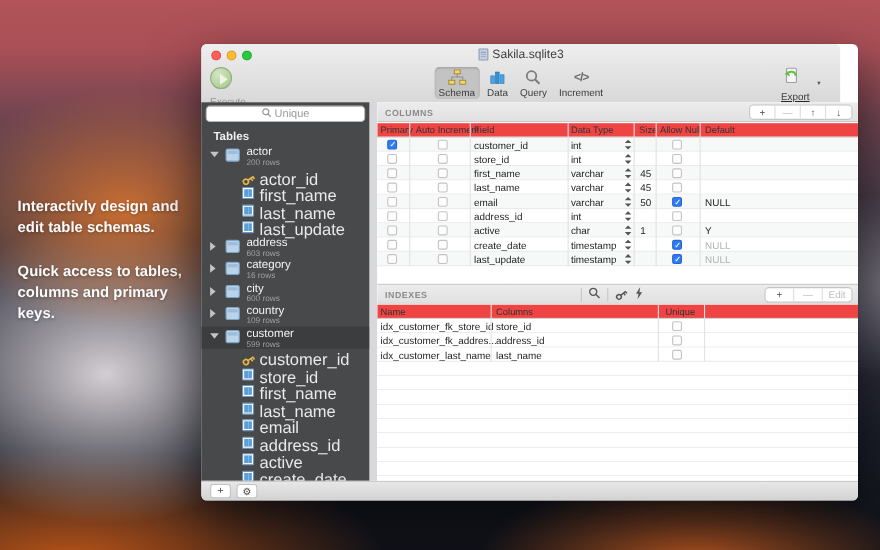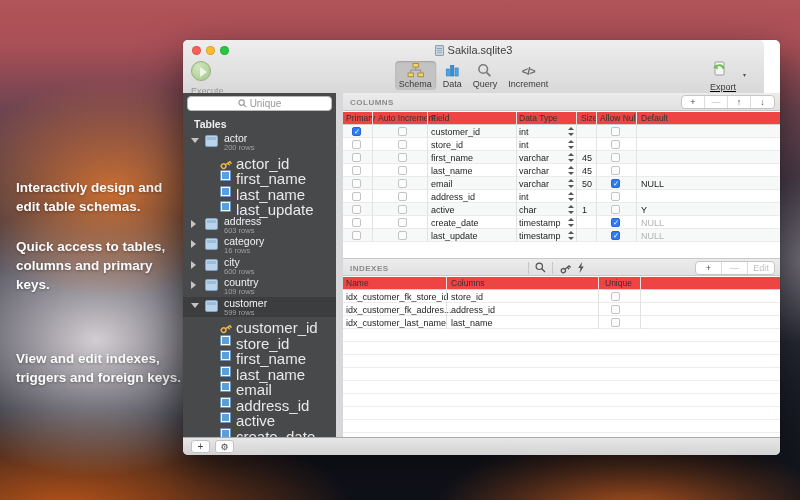--- a/index.html
+++ b/index.html
@@ -140,21 +140,20 @@
     border-radius:3px; text-align:center; font-size:10px; line-height:12px; color:#444; }
   .bbtn.gear { left:32px; font-size:9px; }
   .bbtn.add { left:8px; }
 </style>
 </head>
 <body>
 
 <div class="desktop">
   <div class="feature f1">Interactivly design and edit table schemas.</div>
   <div class="feature f2">Quick access to tables, columns and primary keys.</div>
-  <div class="feature f3">View and edit indexes, triggers and foreign keys.</div>
 
   <div class="window">
     <div class="chrome">
       <div class="lights">
         <span class="light red"></span>
         <span class="light yellow"></span>
         <span class="light green"></span>
       </div>
       <div class="title-row">
         <span class="doc-icon"></span><span>Sakila.sqlite3</span>

